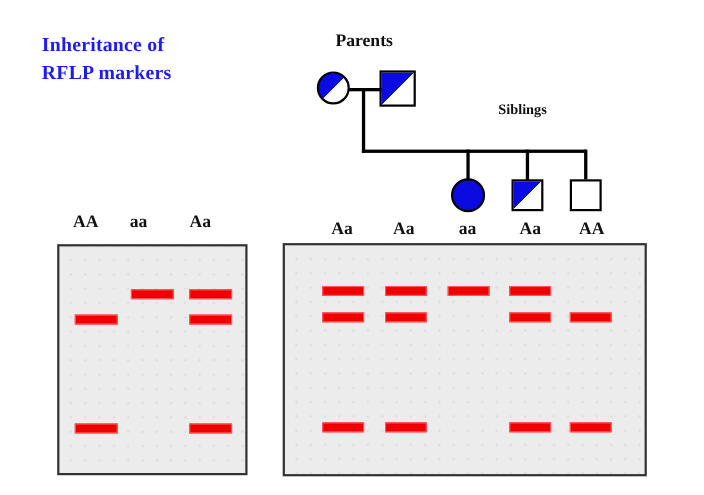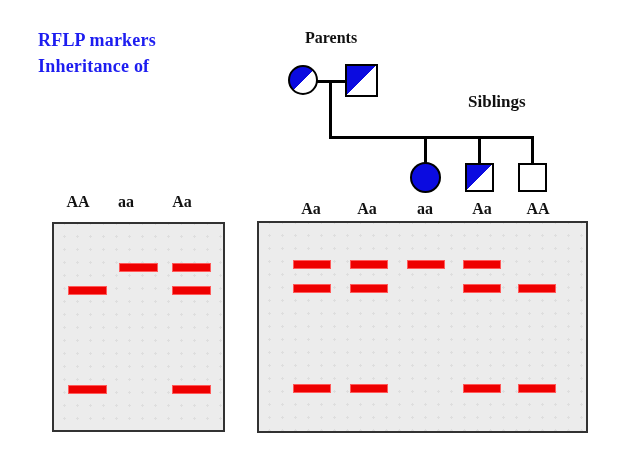--- a/index.html
+++ b/index.html
@@ -22,26 +22,26 @@
   }
   .band{position:absolute;height:7px;border:1px solid #ff5a5a;box-sizing:content-box;}
   .lane-label{position:absolute;font-size:16px;transform:translateX(-50%);white-space:nowrap;}
 </style>
 </head>
 <body>
 
 <div class="canvas">
 
   <div class="abs title" style="color: rgb(29, 29, 240);">
+    <div>Inheritance of</div>
     <div>RFLP markers</div>
-    <div>Inheritance of</div>
   </div>
 
   <div class="abs lbl" style="left:305px;top:29px;">Parents</div>
-  <div class="abs lbl" style="left:468px;top:92px;font-size:17px;">Siblings</div>
+  <div class="abs lbl" style="left:453px;top:92px;font-size:13px;">Siblings</div>
 
   <div class="line" style="left:316px;top:80px;width:31px;height:3px;"></div>
   <div class="line" style="left:329px;top:80px;width:3px;height:59px;"></div>
   <div class="line" style="left:329px;top:136px;width:204px;height:3px;"></div>
   <div class="line" style="left:424px;top:136px;width:3px;height:28px;"></div>
   <div class="line" style="left:478px;top:136px;width:3px;height:28px;"></div>
   <div class="line" style="left:531px;top:136px;width:3px;height:28px;"></div>
 
   <div id="pedigree-layer">
       <div class="symbol circle" style="left: 288px; top: 65px; width: 30px; height: 30px; background: linear-gradient(135deg, rgb(11, 11, 224) 50%, rgb(255, 255, 255) 50%);"></div>

